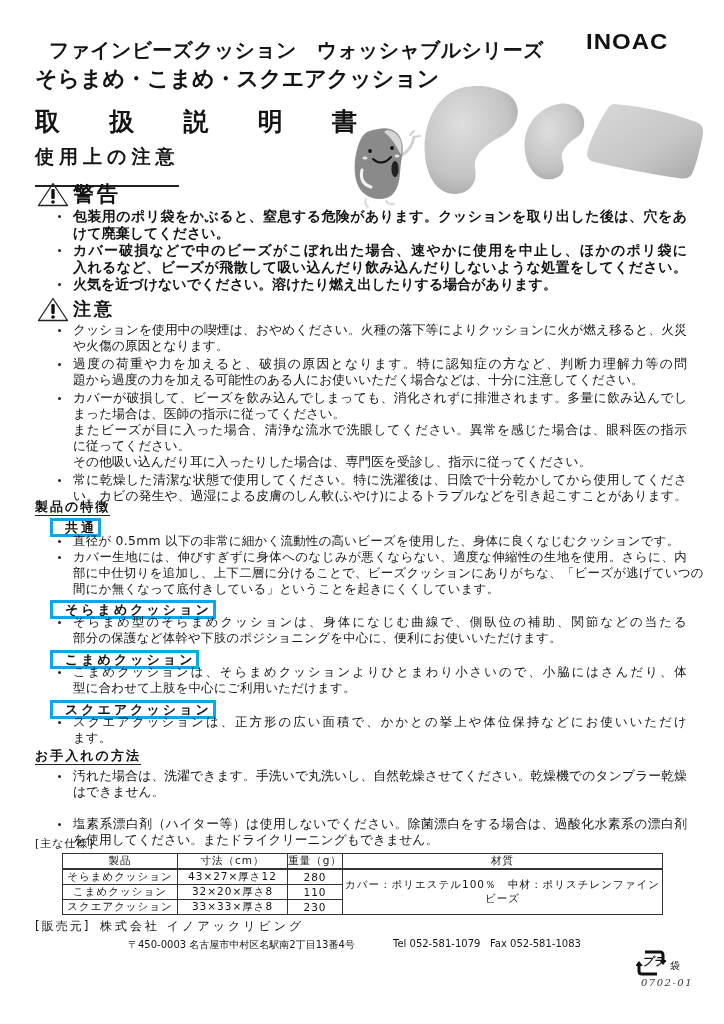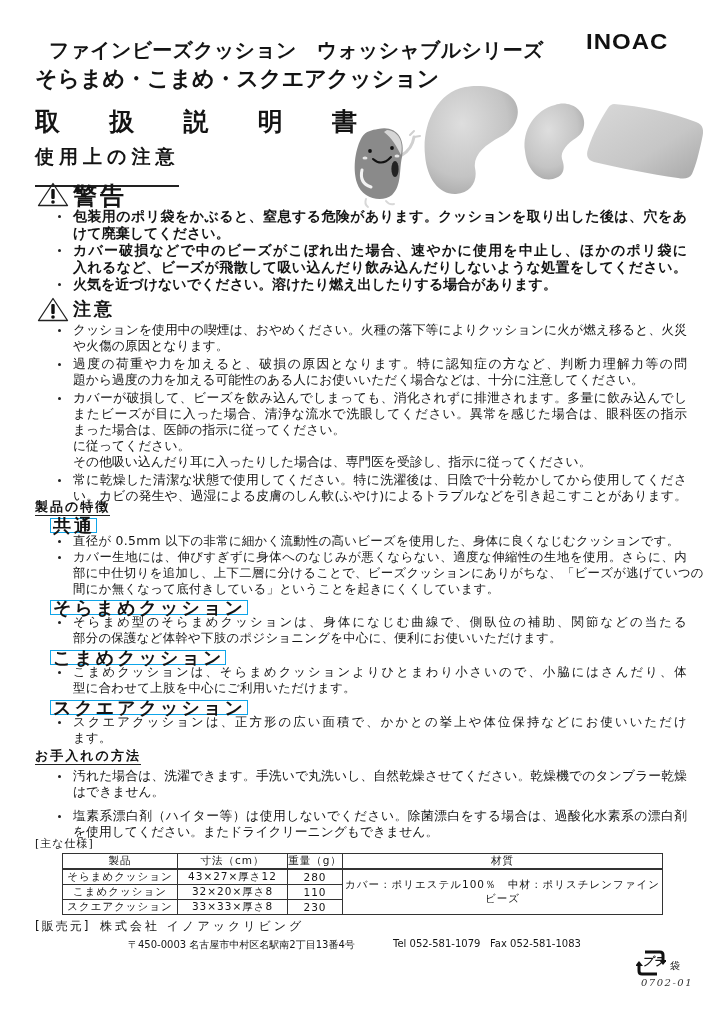--- a/index.html
+++ b/index.html
@@ -6,39 +6,39 @@
   .page{position:relative;width:724px;height:1024px;overflow:hidden;background:#fff;color:#141414;
         font-family:"DejaVu Sans","Liberation Sans",sans-serif;}
   .abs{position:absolute;white-space:nowrap;}
   .logo{left:586px;top:28px;font-family:"Liberation Sans","DejaVu Sans",sans-serif;font-weight:900;font-size:24px;letter-spacing:1px;color:#111;transform:scaleY(0.92);}
   .series{left:49px;top:37px;font-size:20px;font-weight:600;letter-spacing:0.2px;}
   .product{left:35px;top:64px;font-size:22px;font-weight:700;}
   .doctitle{left:35px;top:105px;width:322px;display:flex;justify-content:space-between;font-size:25px;font-weight:700;}
   .usage-h{left:35px;top:145px;font-size:19px;font-weight:700;letter-spacing:5px;border-bottom:2px solid #222;line-height:22px;padding-bottom:18px;}
   .tri{position:absolute;}
   .sec-label{font-weight:700;letter-spacing:3px;}
-  .warn-label{left:73px;top:180px;font-size:24px;}
+  .warn-label{left:73px;top:180px;font-size:21px;}
   .caut-label{left:73px;top:297px;font-size:18px;}
   .list{position:absolute;left:58px;width:629px;}
   .item{position:relative;padding-left:15px;}
   .dot{position:absolute;left:0;width:3px;height:3px;border-radius:50%;background:#222;}
   .ln{display:block;white-space:nowrap;width:614px;text-align:left;}
   .ln.f{text-align:justify;text-align-last:justify;}
   .warn .ln{font-size:14px;font-weight:700;line-height:17px;}
   .warn .dot{top:7px;}
   .caut .ln{font-size:12.8px;line-height:16px;}
   .caut .dot{top:6.5px;}
   .caut .item+.item{margin-top:2px;}
   .feat .ln{font-size:12.4px;line-height:16px;letter-spacing:0.3px;}
   .feat .dot{top:6.5px;}
   .care .ln{font-size:12.8px;line-height:16px;}
   .care .dot{top:6.5px;}
-  .care .item+.item{margin-top:8px;}
+  .care .item+.item{margin-top:16px;}
   .sub-h{left:35px;font-size:13px;font-weight:700;letter-spacing:2px;border-bottom:1.5px solid #222;line-height:14px;font-family:Liberation Mono, monospace;}
-  .box{left:50px;font-size:18px;font-weight:700;letter-spacing:3px;border:1px solid #0ea5e9;line-height:13px;padding:0 1px 0 2px;}
+  .box{left:50px;font-size:13px;font-weight:700;letter-spacing:3px;border:3px solid #0ea5e9;line-height:13px;padding:0 1px 0 12px;}
   .spec-label{left:35px;top:836px;font-size:11px;letter-spacing:1px;}
   table.spec{position:absolute;left:62px;top:853px;width:601px;border-collapse:collapse;font-size:10.5px;letter-spacing:1px;}
   table.spec td, table.spec th{border:1px solid #333;height:14px;padding:0;text-align:center;font-weight:400;}
   table.spec th{border-bottom:2px solid #333;}
   table.spec{border:1.5px solid #222;}
   .seller-label{left:35px;top:918px;font-size:12px;letter-spacing:2px;}
   .company{left:100px;top:918px;font-size:12px;letter-spacing:3px;}
   .addr{top:938px;font-size:10px;}
   .bag{left:670px;top:959px;font-size:10px;}
   .code{left:641px;top:977px;font-family:"DejaVu Serif","Liberation Serif",serif;font-style:italic;font-size:10px;letter-spacing:1.5px;color:#333;}
@@ -132,22 +132,22 @@
       <span class="ln">や火傷の原因となります。</span>
     </div>
     <div class="item">
       <span class="dot"></span>
       <span class="ln f">過度の荷重や力を加えると、破損の原因となります。特に認知症の方など、判断力理解力等の問</span>
       <span class="ln">題から過度の力を加える可能性のある人にお使いいただく場合などは、十分に注意してください。</span>
     </div>
     <div class="item">
       <span class="dot"></span>
       <span class="ln f">カバーが破損して、ビーズを飲み込んでしまっても、消化されずに排泄されます。多量に飲み込んでし</span>
+      <span class="ln">まった場合は、医師の指示に従ってください。</span>
       <span class="ln f">またビーズが目に入った場合、清浄な流水で洗眼してください。異常を感じた場合は、眼科医の指示</span>
-      <span class="ln">まった場合は、医師の指示に従ってください。</span>
       <span class="ln">に従ってください。</span>
       <span class="ln">その他吸い込んだり耳に入ったりした場合は、専門医を受診し、指示に従ってください。</span>
     </div>
     <div class="item">
       <span class="dot"></span>
       <span class="ln f">常に乾燥した清潔な状態で使用してください。特に洗濯後は、日陰で十分乾かしてから使用してくださ</span>
       <span class="ln f">い。カビの発生や、過湿による皮膚のしん軟(ふやけ)によるトラブルなどを引き起こすことがあります。</span>
     </div>
   </div>
 

